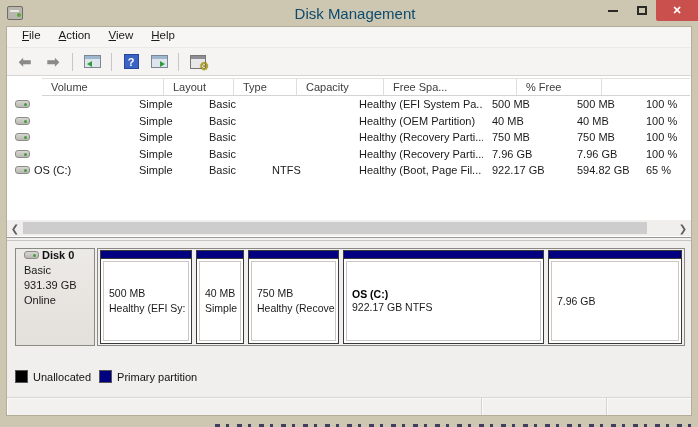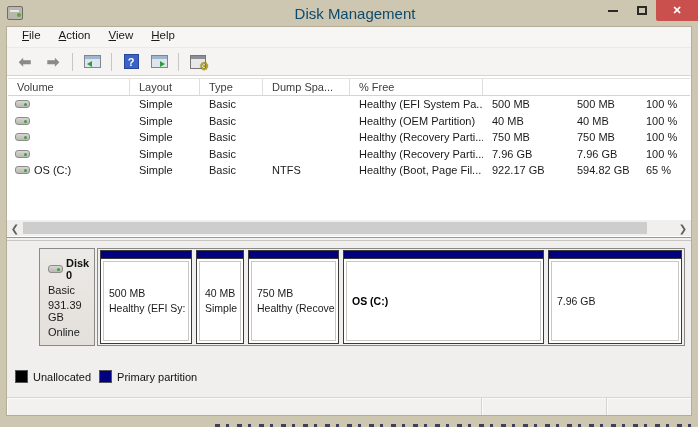--- a/index.html
+++ b/index.html
@@ -37,40 +37,40 @@
   .panel-icon .tri-r { position:absolute; right:2px; top:5px; width:0; height:0; border-top:3px solid transparent; border-bottom:3px solid transparent; border-left:5px solid #2e9e3a; }
   .help-icon { width:15px; height:15px; background:#3a63c4; border:1px solid #27459a; color:#fff; font-size:11px; font-weight:bold; display:flex; align-items:center; justify-content:center; }
   .mmc-icon { position:relative; width:16px; height:14px; background:#e8e8e8; border:1px solid #77777a; }
   .mmc-icon::before { content:""; position:absolute; top:0; left:0; right:0; height:3px; background:#8d8d93; }
   .mmc-icon::after { content:"\2699"; position:absolute; right:-4px; bottom:-5px; font-size:11px; color:#b8a716; text-shadow:0 0 1px #5d5406; }
 
   
   #upper-pane { height:161px; background:#ffffff; position:relative; }
   #vol-table { position:absolute; top:2px; left:1px; right:1px; }
   .vt-row { display:grid; grid-template-columns:122px 70px 63px 87px 133px 85px 69px 1fr; }
-  #vt-header { border-top:1px solid #e3e1de; border-bottom:1px solid #d6d4d1; height:18px; }
+  #vt-header { border-top:1px solid #e3e1de; border-bottom:1px solid #d6d4d1; height:18px;margin-left:34px; }
   #vt-header .vt-cell { font-size:11px; color:#3c3c3c; border-right:1px solid #e0deda; padding:2px 4px 0 9px; white-space:nowrap; overflow:hidden; }
   .vt-body-row { height:16.5px; align-items:center; }
   .vt-cell { font-size:11px; color:#1a1a1a; padding-left:9px; white-space:nowrap; overflow:hidden; }
   .vol-cell { display:flex; align-items:center; gap:4px; padding-left:7px; }
   .drive-ico { flex:0 0 auto; width:15px; height:8px; background:linear-gradient(#d8d6d2,#b9b7b2); border:1px solid #8e8c88; border-radius:3px; position:relative; }
   .drive-ico::after { content:""; position:absolute; right:2px; top:2px; width:3px; height:3px; background:#3f9e3f; border-radius:50%; }
 
   
   #hscroll { position:absolute; left:0; right:0; bottom:1px; height:16px; background:#f0efee; display:flex; align-items:center; }
   .sb-arrow { width:16px; text-align:center; font-size:10px; color:#5f5f5f; }
   #hscroll-thumb { height:12px; flex:1; background:#cdcdcd; margin-right:44px; }
 
   
   #splitter { height:4px; background:#f2f1ef; border-top:1px solid #9a9895; border-bottom:1px solid #c8c6c3; }
 
   
   #lower-pane { flex:1; background:#f0efee; position:relative; }
   #disk-band { position:absolute; top:7px; left:8px; right:6px; height:98px; display:flex; }
-  #disk-info { width:95px; background:linear-gradient(#eceae6,#e3e0db); border:1px solid #8b8984; padding:8px 0 0 8px;margin-left:24px; }
+  #disk-info { width:95px; background:linear-gradient(#eceae6,#e3e0db); border:1px solid #8b8984; padding:0 0 0 8px; }
   #disk-title { display:flex; align-items:center; gap:3px; font-size:11px; font-weight:bold; color:#111; }
   .disk-line { font-size:11px; color:#1a1a1a; margin-top:3px; }
   #partitions { flex:1; margin-left:2px; border:1px solid #8b8984; background:#f0efee; display:flex; gap:4px; padding:1px 2px; }
   .part-block { border:1px solid #3a3a3a; background:#fff; display:flex; flex-direction:column; }
   .part-top { height:8px; background:#000080; border-bottom:1px solid #3a3a3a; }
   .part-body { flex:1; margin:2px; border:1px solid #c9c7c4; padding:0 5px; display:flex; flex-direction:column; justify-content:center; overflow:hidden; }
   .part-name { font-size:10.5px; font-weight:bold; white-space:nowrap; }
   .part-line { font-size:10.5px; color:#1a1a1a; line-height:15px; white-space:nowrap; }
 
   
@@ -142,21 +142,22 @@
           <span class="mmc-icon"></span>
         </div>
     </div>
 
     <div id="upper-pane">
       <div id="vol-table">
         <div class="vt-row" id="vt-header">
             <div class="vt-cell">Volume</div>
             <div class="vt-cell">Layout</div>
             <div class="vt-cell">Type</div>
-            <div class="vt-cell">Dump Spa...</div>
+            <div class="vt-cell">Capacity</div>
+            <div class="vt-cell">Free Spa...</div>
             <div class="vt-cell">% Free</div>
           </div>
         <div id="vt-body">
             <div class="vt-row vt-body-row">
               <div class="vt-cell vol-cell">
                 <span class="drive-ico"></span>
                 <span></span>
               </div>
               <div class="vt-cell">Simple</div>
               <div class="vt-cell">Basic</div>
@@ -259,20 +260,21 @@
               <div class="part-top" style="background: rgb(0, 0, 128);"></div>
               <div class="part-body">
                 <div class="part-line">750 MB</div>
                 <div class="part-line">Healthy (Recove</div>
               </div>
             </div>
             <div class="part-block" style="width: 201px;">
               <div class="part-top" style="background: rgb(0, 0, 128);"></div>
               <div class="part-body">
                 <div class="part-name">OS  (C:)</div>
+                <div class="part-line">922.17 GB NTFS</div>
               </div>
             </div>
             <div class="part-block" style="width: 134px;">
               <div class="part-top" style="background: rgb(0, 0, 128);"></div>
               <div class="part-body">
                 <div class="part-line">7.96 GB</div>
               </div>
             </div>
           </div>
       </div>

